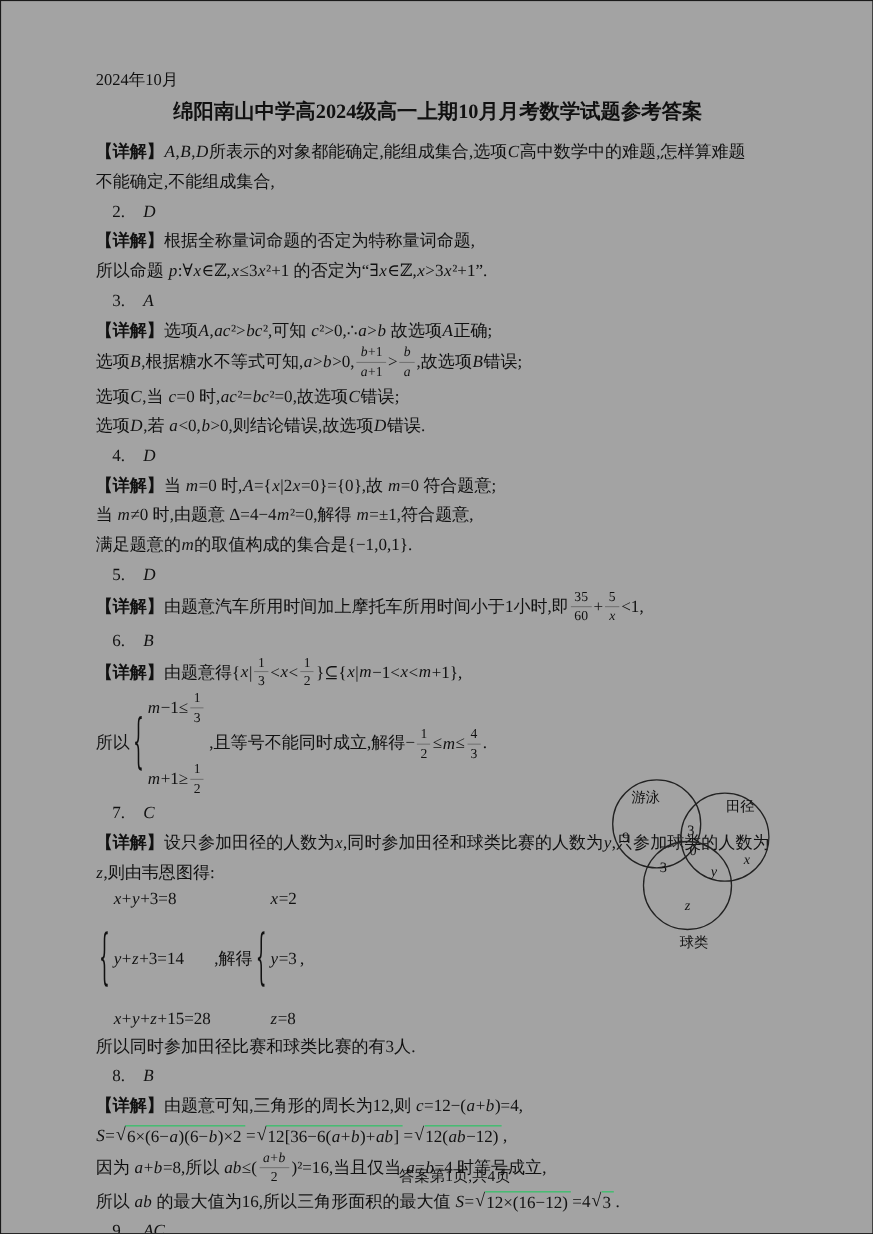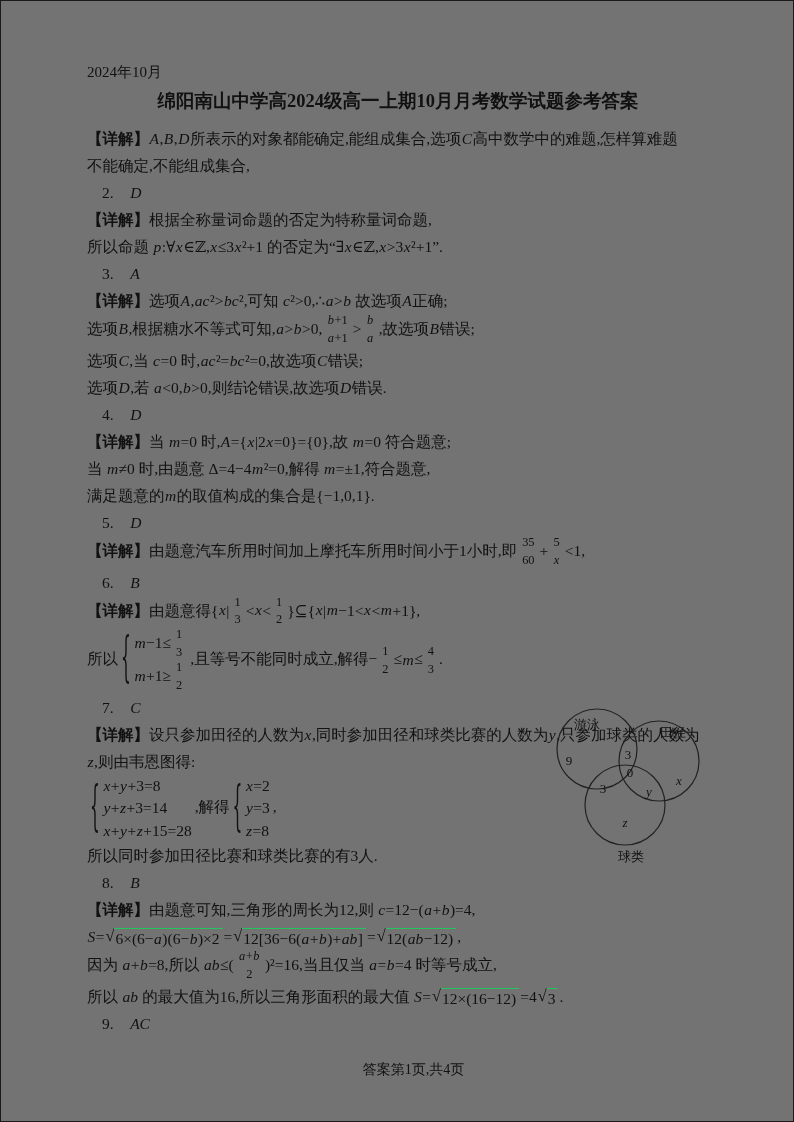--- a/index.html
+++ b/index.html
@@ -1,21 +1,21 @@
 <!DOCTYPE html>
 <html><head>
 <meta charset="utf-8">
 <style>
   * { box-sizing: border-box; }
   html, body { margin: 0; padding: 0; background: #ffffff; }
   .page {
     position: relative;
     width: 794px;
     height: 1122px;
-    background: #737373;
+    background: #a3a3a3;
     border: 1px solid #1a1a1a;
     padding: 62px 84px 0 86px;
     font-family: "Liberation Serif", "DejaVu Serif", serif;
     font-size: 15.5px;
     color: #111;
     overflow: hidden;
   }
   .date { font-size: 15px; margin: 0 0 6px 0; }
   .title {
     font-size: 18.5px;
@@ -46,21 +46,21 @@
   .frac .den { padding: 1px 3px 0 3px; }
 
   
   .sqrt { display: inline-flex; align-items: flex-start; vertical-align: middle; margin: 0 1px; line-height: 1.25; }
   .sqrt .rad { line-height: 1.02; font-size: 1.05em; }
   .sqrt .radicand { border-top: 1px solid #22c55e; padding: 0 3px 0 1px; line-height: 1.25; }
 
   
   .cases { display: inline-flex; align-items: center; vertical-align: middle; margin: 0 3px; }
   .brace { display: inline-block; transform-origin: center; line-height: 1; margin-right: 3px; font-family: "DejaVu Serif", serif; }
-  .cases-col { display: inline-flex; flex-direction: column; }
+  .cases-col { display: inline-flex; flex-direction: column; gap: 32px; }
   .cases-row { display: block; line-height: 1.45; text-align: left; }
 
   
   .venn { position: absolute; left: 538px; top: 696px; width: 180px; height: 172px; }
   .venn text { font-family: "Liberation Serif", "DejaVu Serif", serif; font-size: 13px; fill: #111; }
   .venn text.it { font-style: italic; }
 
   .footer {
     position: absolute;
     left: 0; right: 0; bottom: 42px;

